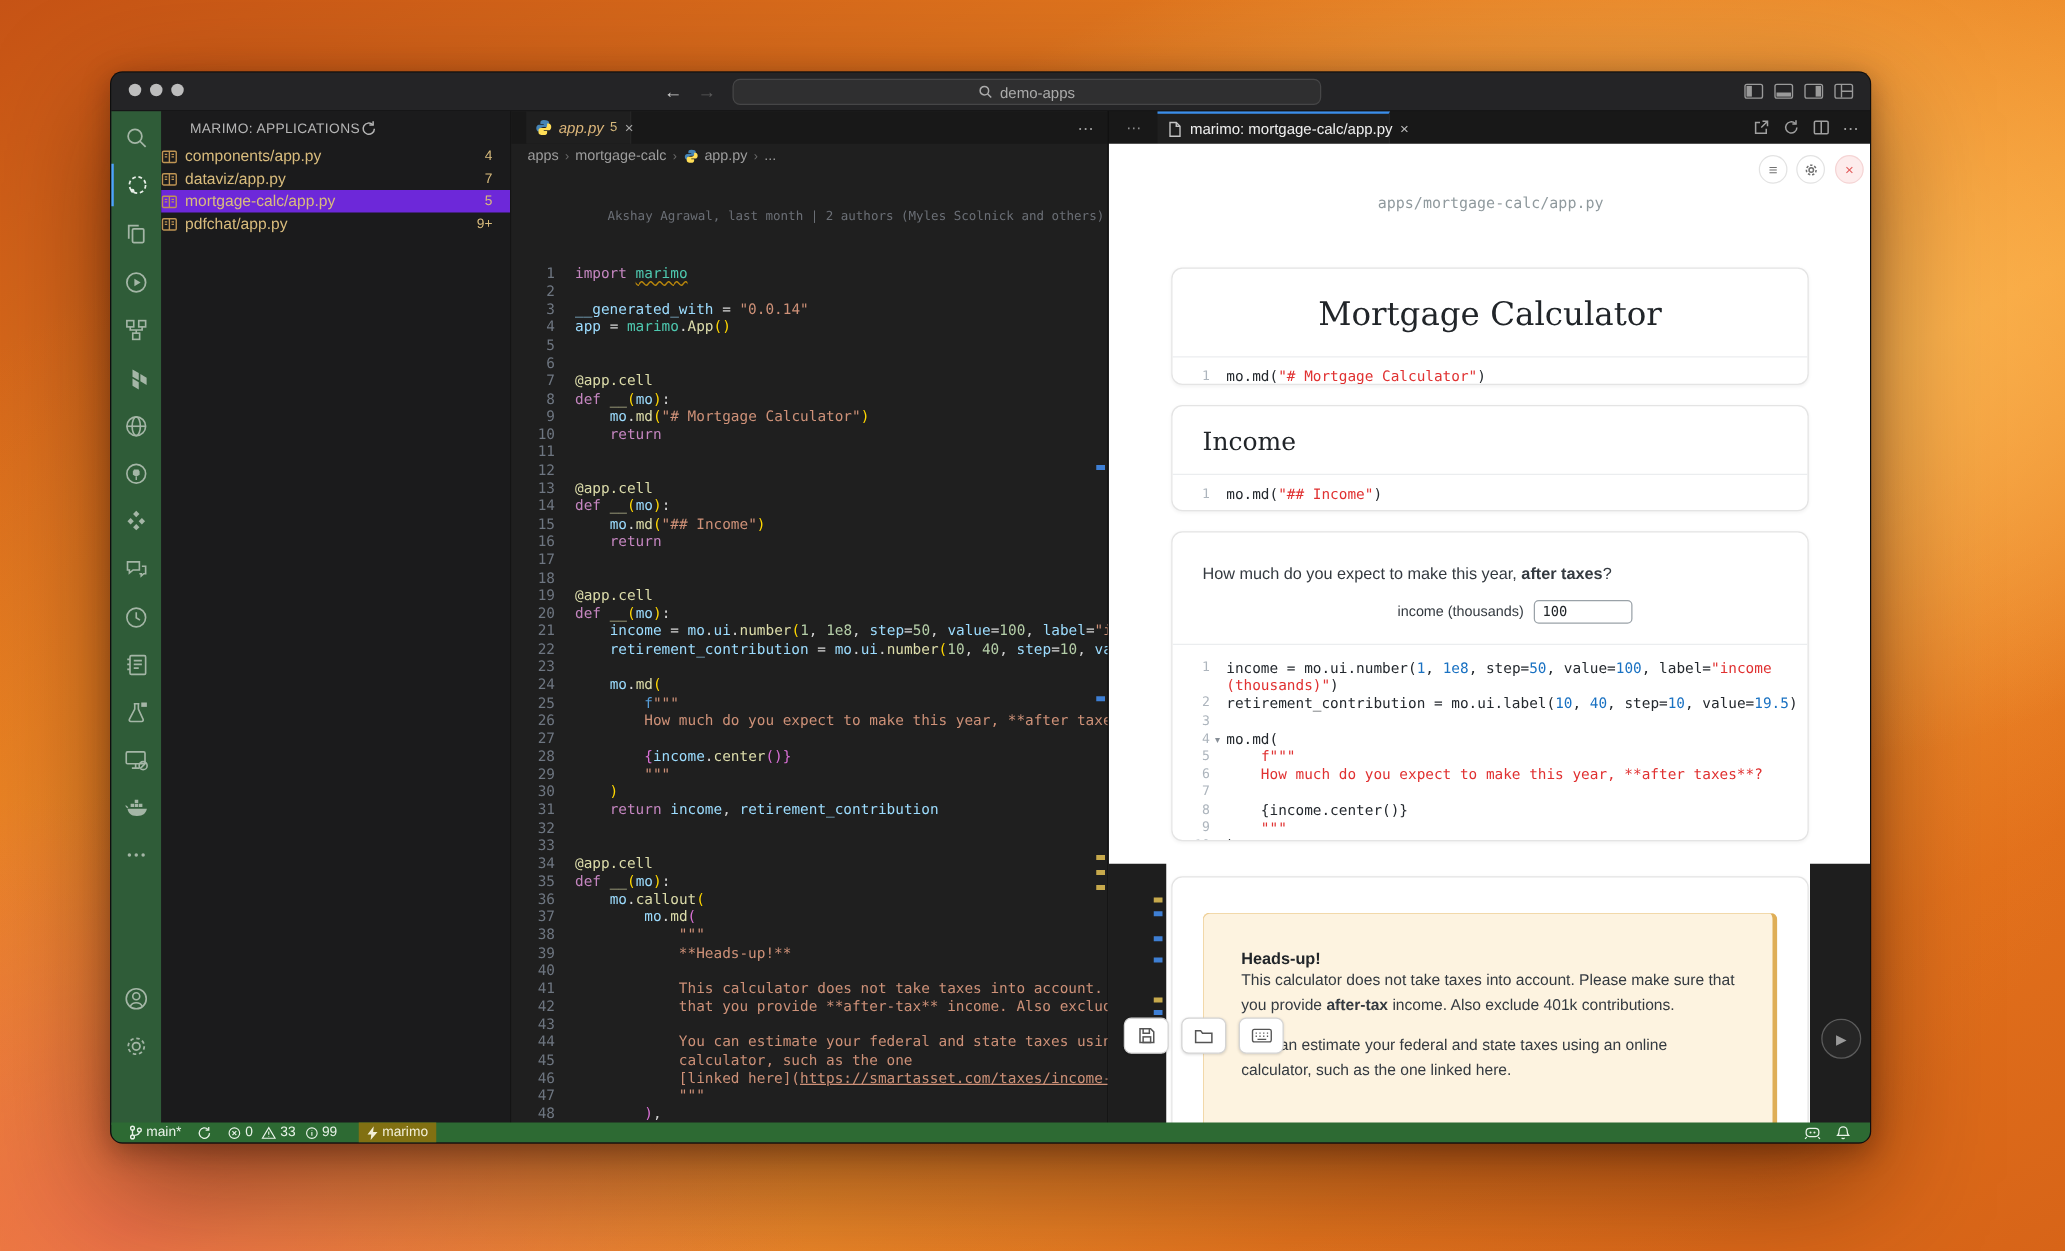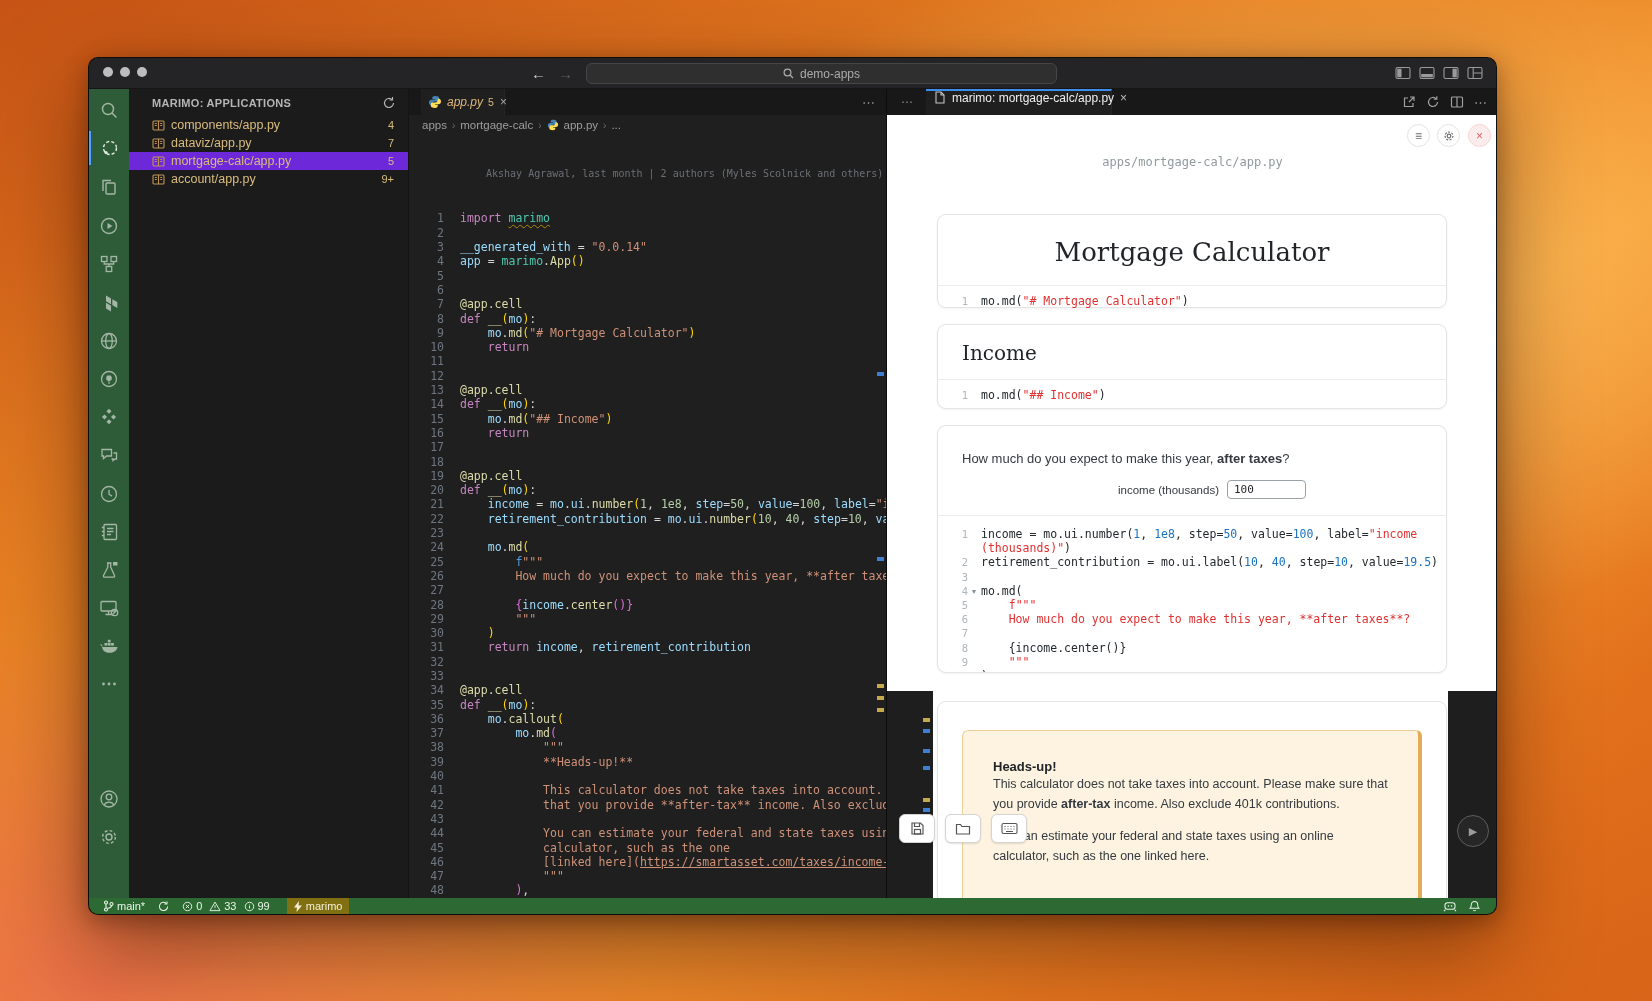--- a/index.html
+++ b/index.html
@@ -29,22 +29,22 @@
   .vbody{position:absolute;top:31px;left:0;right:0;height:811px;display:flex}
   
   .activitybar{position:relative;width:40px;background:#2f5c38;flex:none}
   .ab-icon{position:absolute;left:0;width:40px;height:34px;display:flex;align-items:center;justify-content:center}
   .ab-icon svg{display:block;opacity:.85}
   .ab-active{border-left:2px solid #4da3ff}
   .ab-active svg{opacity:1}
   
   .sidebar{position:relative;width:280px;background:#1b1b1c;flex:none;border-right:1px solid #141414}
   .sb-header{height:27px;display:flex;align-items:center;padding:0 12px 0 23px;color:#b5b5b5;
-    font-size:11px;font-weight:700;letter-spacing:.3px;justify-content:space-between}
-  .sb-item{height:18px;display:flex;align-items:center;padding:0 14px 0 23px;gap:6px;cursor:default}
+    font-size:11px;font-weight:400;letter-spacing:.3px;}
+  .sb-item{height:18px;display:flex;align-items:center;padding:0 14px 0 0;gap:6px;cursor:default}
   .sb-item .nm{color:#d9bc7d;font-size:12.5px;flex:1;white-space:nowrap;overflow:hidden}
   .sb-item .bdg{color:#d9bc7d;font-size:11px}
   .sb-item.sel{background:#6d28d9}
   
   .group1{position:relative;width:478px;flex:none;background:#1f1f1f;border-right:1px solid #0c0c0c;overflow:hidden}
   .tabbar{height:26px;background:#181818;display:flex;align-items:stretch;position:relative}
   .tab1{margin-left:12px;width:84px;background:#1f1f1f;display:flex;align-items:center;gap:5px;
     padding:0 7px;border-right:1px solid #252525}
   .tab1 .tname{color:#dcb67a;font-size:12px;font-style:italic}
   .tab1 .tbadge{color:#d7ba7d;font-size:10.5px}
@@ -62,21 +62,21 @@
   .tk-b2{color:#DA70D6}.tk-d{color:#DCDCAA}.tk-fs{color:#569CD6}
   .tk-u{text-decoration:underline}
   .tk-sq{text-decoration:underline wavy #b8860b;text-decoration-thickness:1px;text-underline-offset:2px}
   .ruler-mark{position:absolute;width:7px;height:4px;right:2px}
   .rm-y{background:#c7a94c}.rm-b{background:#3e7fd4}
   
   .group2{position:relative;flex:1;background:#181818;overflow:hidden}
   .tabbar2{height:26px;background:#181818;position:relative;display:flex;align-items:stretch}
   .tab2-more{position:absolute;left:14px;top:0;height:26px;display:flex;align-items:center;color:#8d8d8d;letter-spacing:1px;font-size:12px}
   .tab2{margin-left:39px;width:186px;background:#1f1f1f;border-top:2px solid #3b8eea;display:flex;
-    gap:6px;padding:0 8px;border-right:1px solid #252525}
+    align-items:center;gap:6px;padding:0 8px;border-right:1px solid #252525}
   .tab2 .tname{color:#f0f0f0;font-size:12px;white-space:nowrap}
   .tab2 .tclose{color:#bdbdbd;font-size:12px}
   .tab2-actions{position:absolute;right:8px;top:0;height:26px;display:flex;align-items:center;gap:10px;color:#a0a0a0}
   
   .webview{position:absolute;left:0;top:26px;width:611px;height:785px;background:#ffffff;overflow:hidden}
   .mp-path{position:absolute;left:0;top:40px;width:100%;text-align:center;color:#909a9e;
     font-family:"DejaVu Sans Mono",monospace;font-size:12px}
   .mp-btn{position:absolute;top:9px;width:23px;height:23px;border:1px solid #e3e3e3;border-radius:50%;
     display:flex;align-items:center;justify-content:center;font-size:12px;color:#707070;background:#fff}
   .mp-btn.close{color:#e25d5d;background:#fdecec;border-color:#f5d4d4}
@@ -328,21 +328,21 @@
               </svg>
               <span class="nm">mortgage-calc/app.py</span>
               <span class="bdg">5</span>
             </div>
             <div class="sb-item">
               <svg width="13" height="13" viewBox="0 0 13 13" fill="none" stroke="#c09553" stroke-width="1.1">
                 <rect x="1" y="2" width="11" height="9" rx="1"></rect>
                 <line x1="6.5" y1="2" x2="6.5" y2="11"></line>
                 <path d="M2.8 4.5h2M2.8 6.5h2M8.2 4.5h2M8.2 6.5h2"></path>
               </svg>
-              <span class="nm">account/app.py</span>
+              <span class="nm">pdfchat/app.py</span>
               <span class="bdg">9+</span>
             </div>
           </div>
       </div>
 
       <div class="group1">
         <div class="tabbar">
           <div class="tab1">
             <svg width="14" height="14" viewBox="0 0 14 14">
                 <path d="M7 1c-1.8 0-2.7.8-2.7 1.9v1.3H7v.6H3.2C2 4.8 1 5.9 1 7.5s1 2.7 2.2 2.7h1.1V8.7C4.3 7.5 5.4 6.6 6.6 6.6h2.8c1 0 1.8-.8 1.8-1.8V2.9C11.2 1.8 9.8 1 7 1z" fill="#4584b6"></path>

